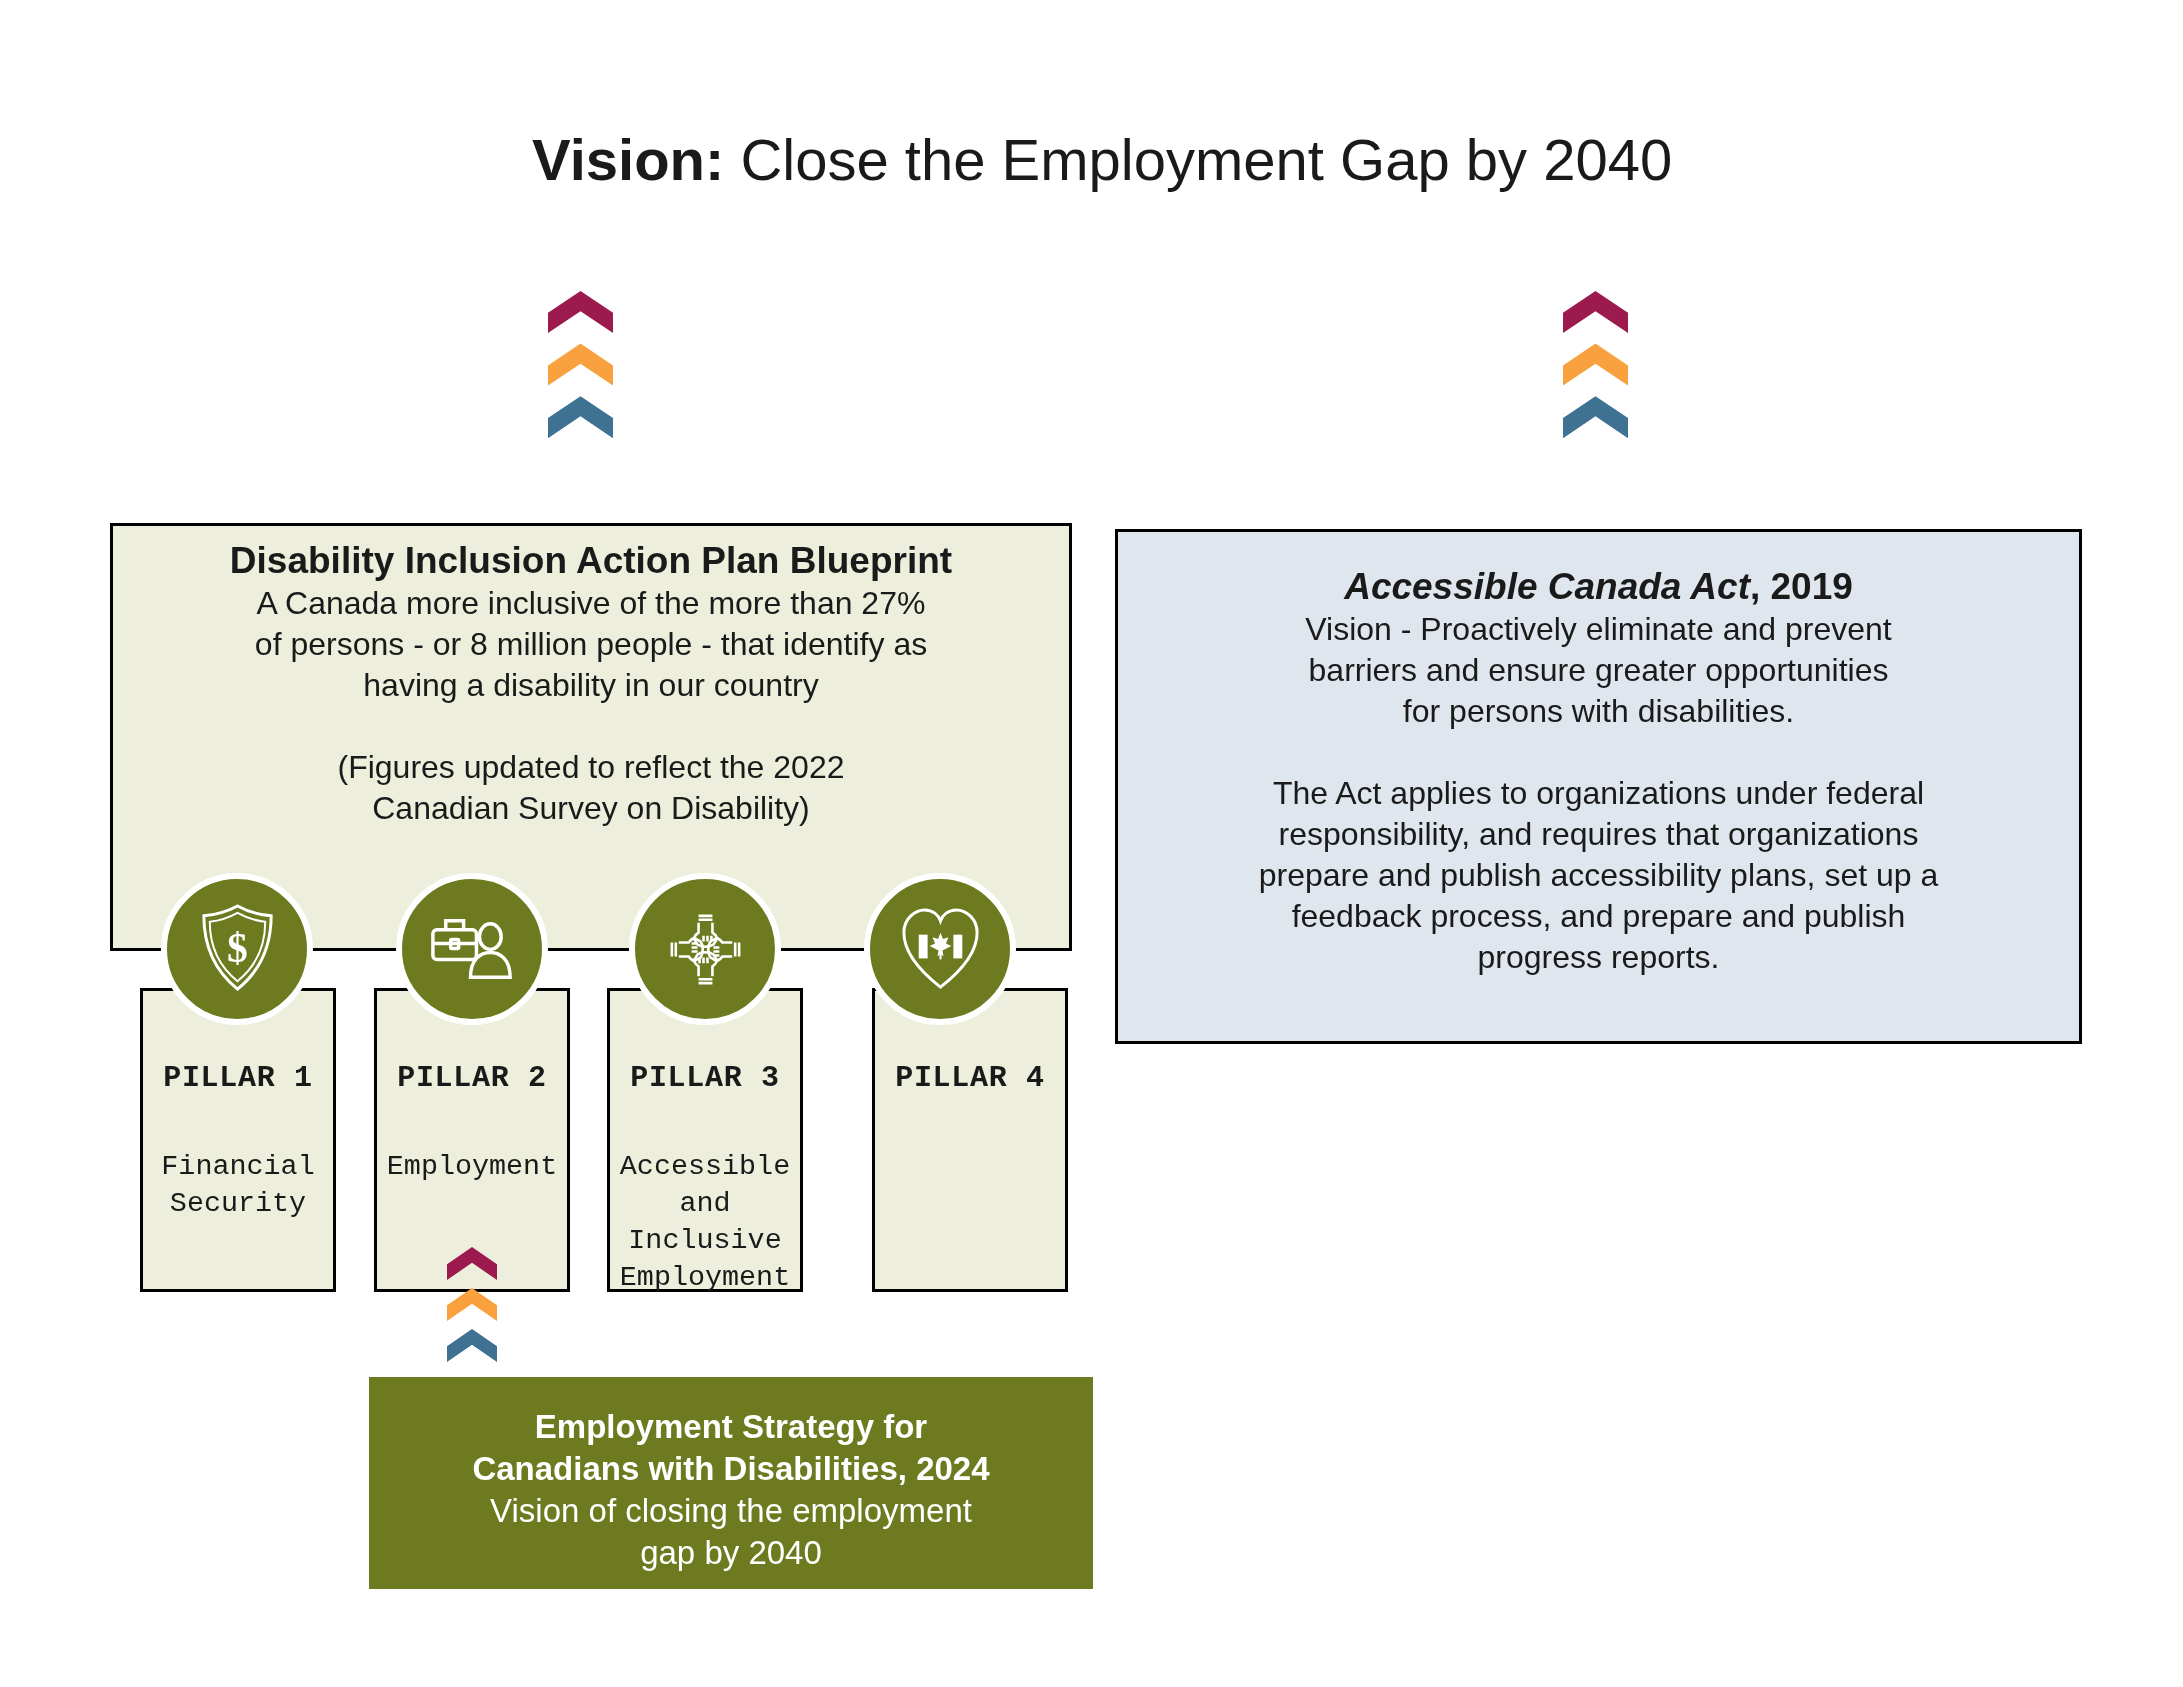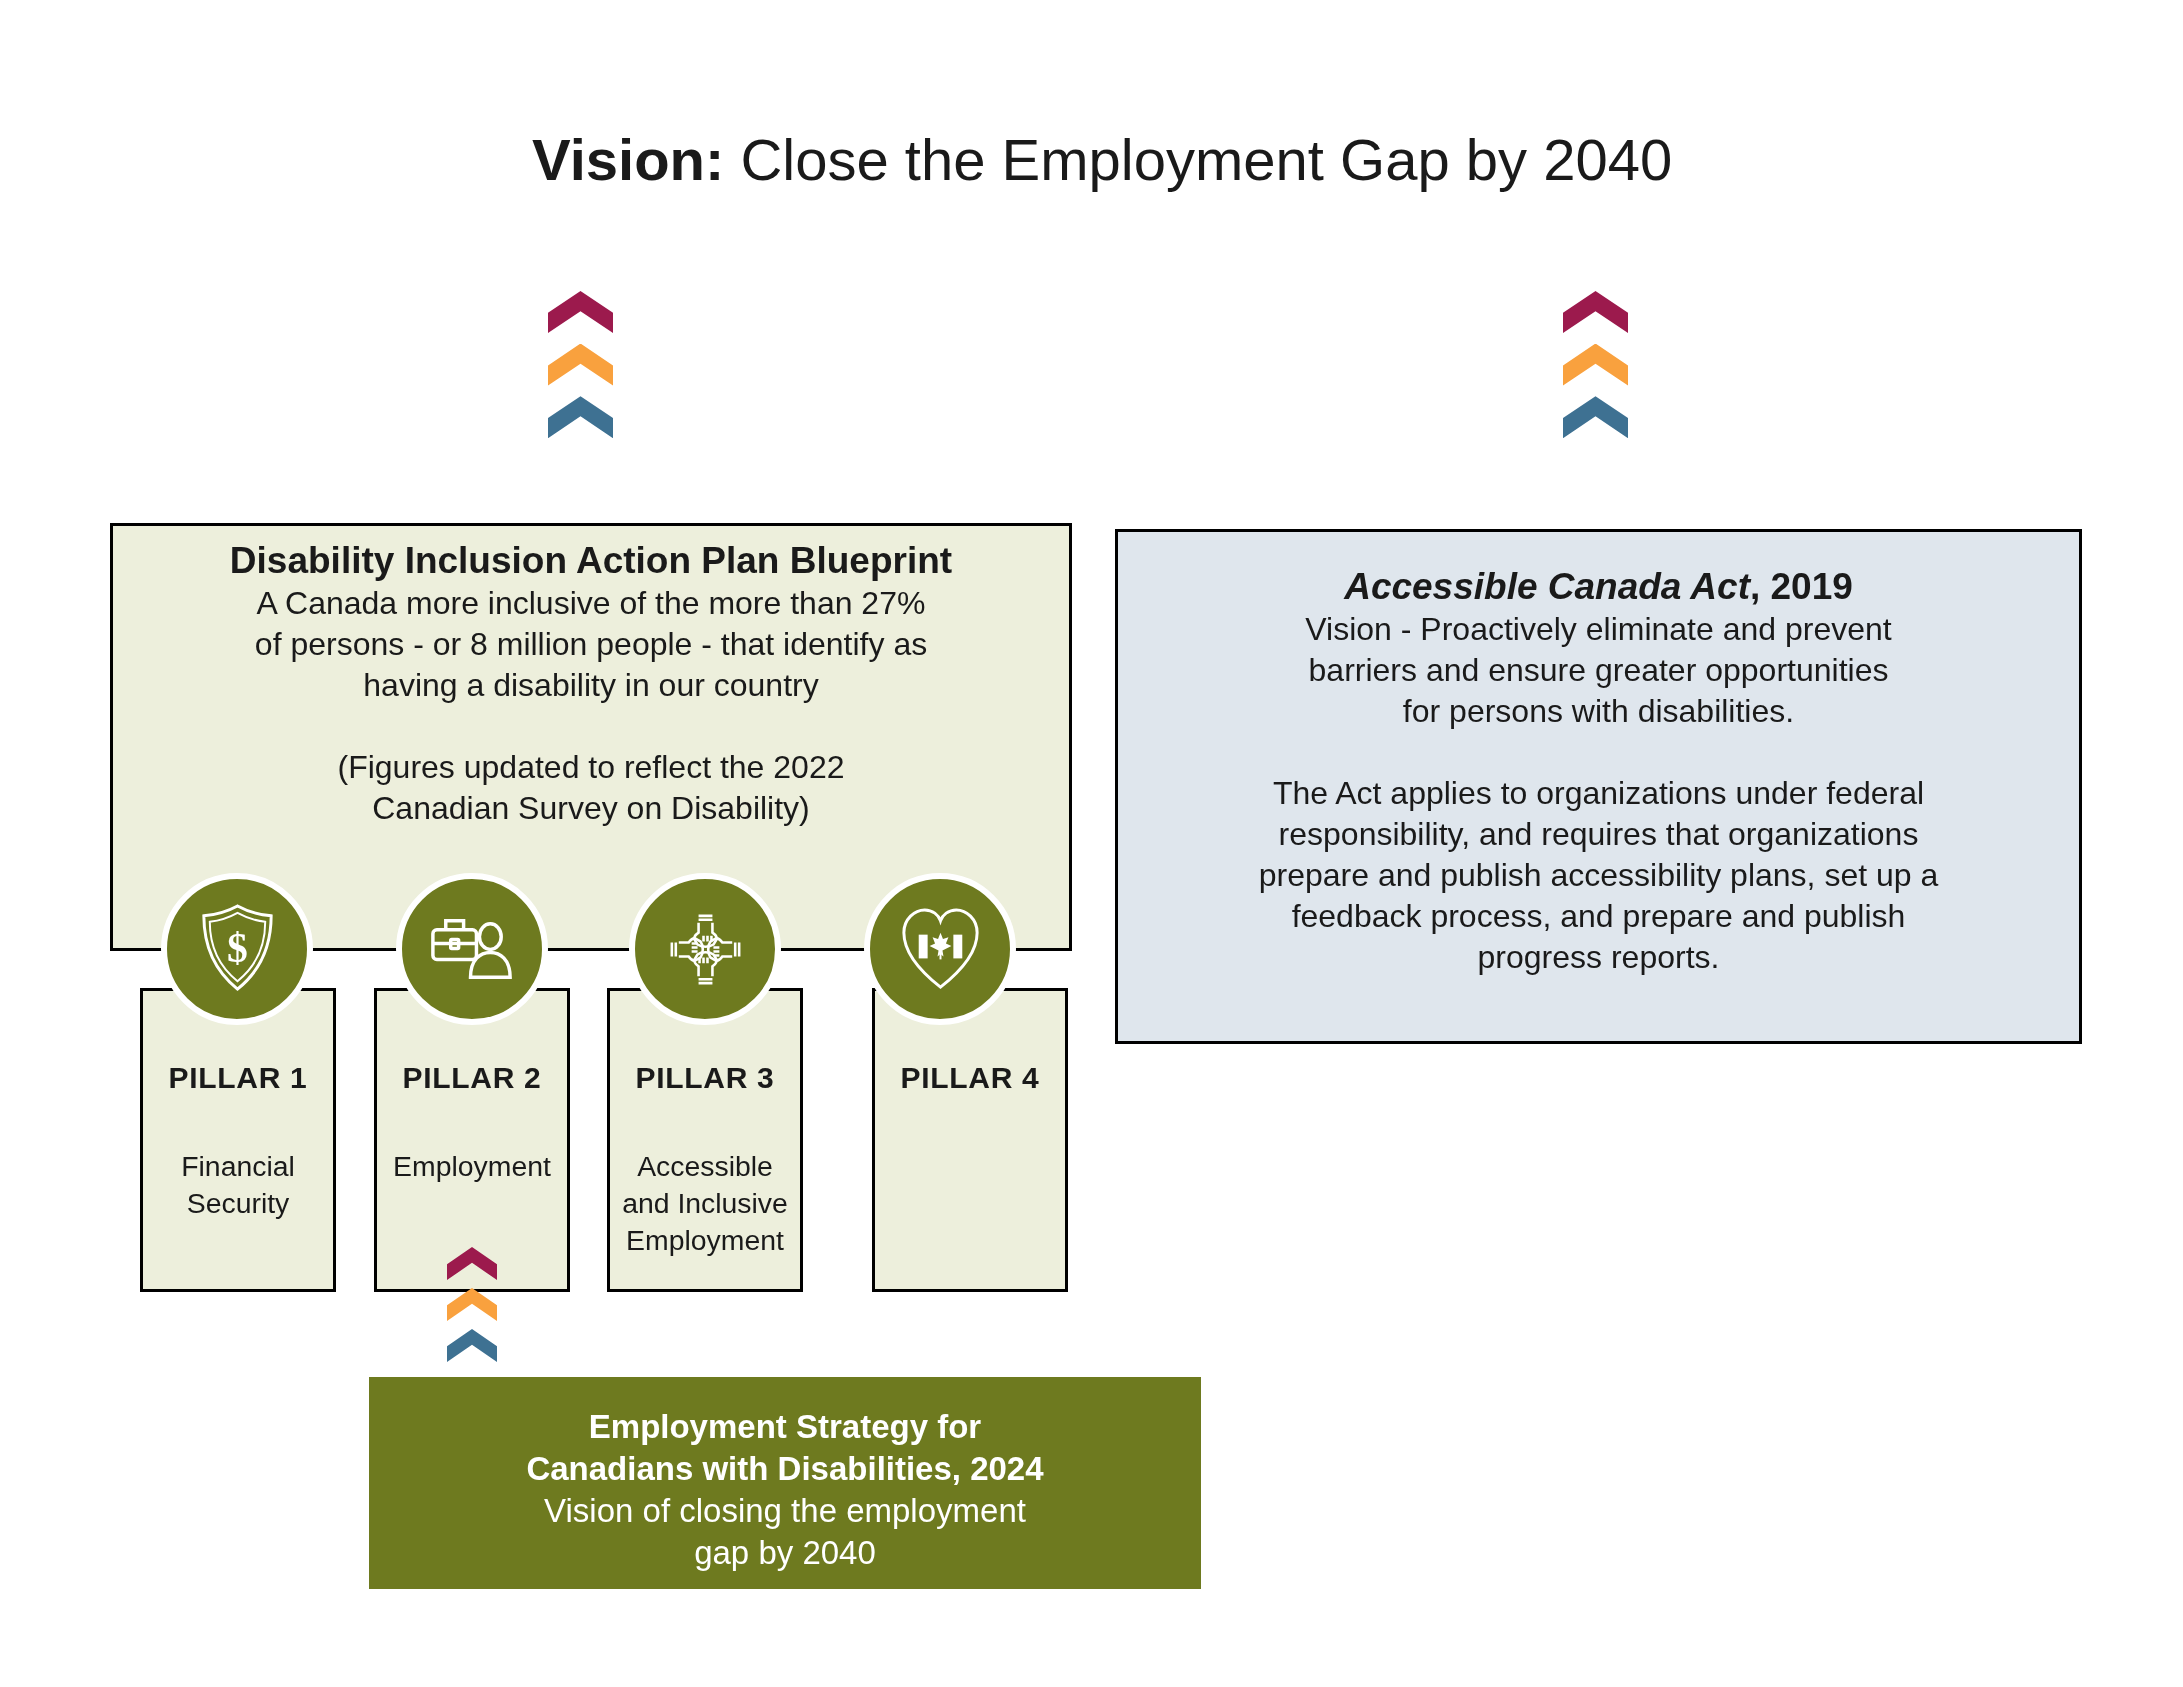--- a/index.html
+++ b/index.html
@@ -34,38 +34,38 @@
 
   .act-box{
     left:1115px;top:529px;width:967px;height:515px;background:#dfe6ed;padding-top:33px;
   }
   .act-heading{font-size:37px;line-height:44px;font-weight:bold;}
   .act-heading .it{font-style:italic;}
   .act-vision{font-size:32px;line-height:41px;white-space:pre-line;}
   .act-details{margin-top:41px;font-size:32px;line-height:41px;white-space:pre-line;}
 
   .pillar{
-    top:988px;width:196px;height:304px;background:#edefdc;z-index:2;
+    top:988px;width:196px;height:304px;background:#edefdc;z-index:2;font-family:Liberation Mono, monospace;
   }
   .pillar-1{left:140px;}  .pillar-2{left:374px;}
   .pillar-3{left:607px;}  .pillar-4{left:860px;margin-left:12px;}
   .pillar-label{margin-top:70px;font-weight:bold;font-size:30px;letter-spacing:0.7px;}
   .pillar-text{margin-top:53px;font-size:28.4px;line-height:37px;white-space:pre-line;}
 
   .icon-circle{
     position:absolute;width:140px;height:140px;border-radius:50%;
     background:#6e7a1f;border:6px solid #ffffff;z-index:5;
     display:flex;align-items:center;justify-content:center;
   }
   .circ-1{left:161px;top:873px;} .circ-2{left:396px;top:873px;}
   .circ-3{left:629px;top:873px;} .circ-4{left:864px;top:873px;}
   .icon-circle svg{display:block;}
 
   .strategy-box{
-    position:absolute;left:369px;top:1377px;width:832px;height:212px;
+    position:absolute;left:369px;top:1377px;width:724px;height:212px;
     background:#6e7a1f;color:#ffffff;text-align:center;box-sizing:border-box;padding-top:29px;z-index:1;
   }
   .strategy-heading{font-weight:bold;font-size:33px;line-height:42px;white-space:pre-line;}
   .strategy-body{font-size:33px;line-height:42px;white-space:pre-line;}
 </style>
 </head>
 <body>
 
 <div id="canvas">
 

